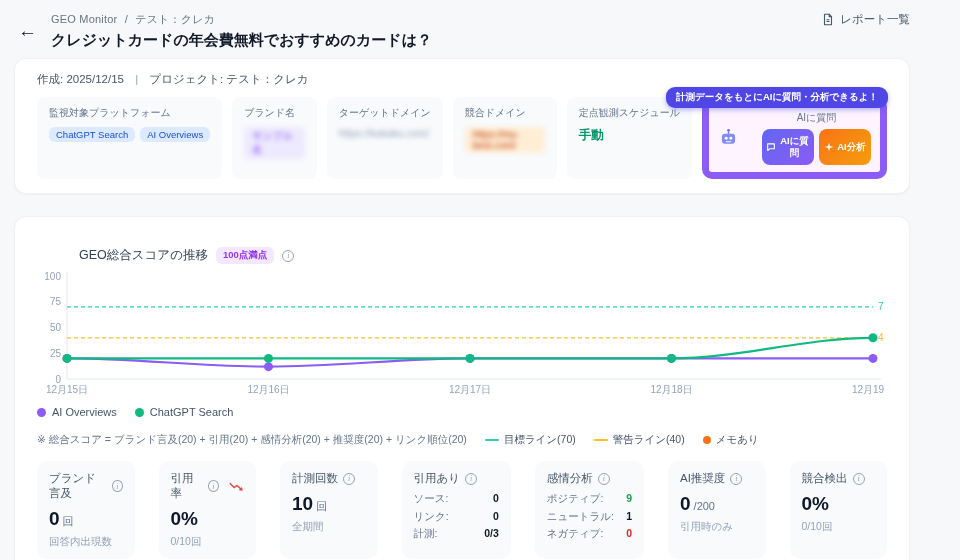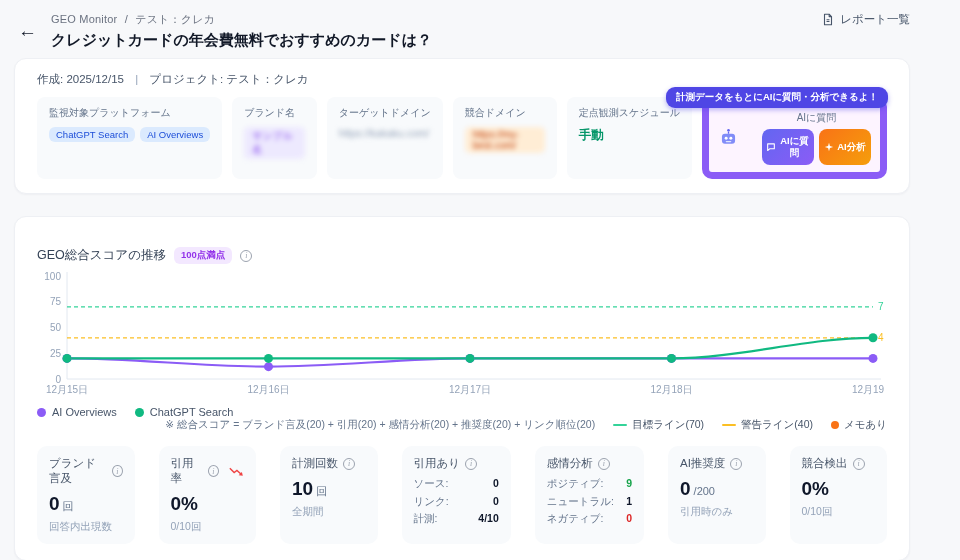--- a/index.html
+++ b/index.html
@@ -49,29 +49,29 @@
   .ai-btn { display:flex; align-items:center; justify-content:center; gap:3px; width:52px; min-height:36px; border:none; border-radius:8px; color:#fff; font-size:9.5px; font-weight:bold; line-height:1.25; cursor:pointer; padding:3px 4px; font-family:inherit; text-align:center; }
   .ai-btn.ask { background:linear-gradient(135deg,#6366f1,#8b5cf6); }
   .ai-btn.analyze { background:linear-gradient(135deg,#f97316,#f59e0b); }
   .ai-tooltip { position:absolute; top:-17px; right:-8px; background:#4f46e5; color:#fff; font-size:9.5px; font-weight:bold; padding:4px 10px; border-radius:9px; white-space:nowrap; box-shadow:0 2px 5px rgba(79,70,229,.4); z-index:5; }
 
   
   .trend-card { margin-top:22px; padding:17px 22px 16px; }
   .trend-title-row { display:flex; align-items:center; gap:8px; }
   .trend-title { font-size:15px; font-weight:bold; color:#1e293b; }
   .subtitle-row { display:flex; align-items:center; gap:8px; margin-top:13px; }
-  .subtitle { font-size:12.5px; color:#334155; }
+  .subtitle { font-size:12.5px; color:#334155;margin-left:42px; }
   .scale-badge { background:#f3e8ff; color:#9333ea; font-size:9.5px; font-weight:bold; padding:2px 7px; border-radius:6px; }
   .info-i { display:inline-flex; align-items:center; justify-content:center; width:12px; height:12px; border:1px solid #9ca3af; border-radius:50%; color:#9ca3af; font-size:8px; font-style:italic; font-family:"Liberation Serif",serif; }
   .chart-wrap { margin-top:8px; }
   svg.trend text.tick { font-size:10px; fill:#94a3b8; font-family:"Liberation Sans","DejaVu Sans",sans-serif; }
   .legend-row { display:flex; align-items:center; gap:18px; margin-top:4px; }
   .legend-item { display:flex; align-items:center; gap:6px; font-size:11px; color:#475569; }
   .dot { width:9px; height:9px; border-radius:50%; }
-  .note-row { display:flex; align-items:center; gap:18px; margin-top:0; font-size:10.5px; color:#64748b; flex-wrap:nowrap;justify-content:flex-end; }
+  .note-row { display:flex; align-items:center; gap:18px; margin-top:15px; font-size:10.5px; color:#64748b; flex-wrap:nowrap; }
   .note-text { white-space:nowrap; }
   .swatch { display:inline-block; width:14px; height:2.5px; border-radius:2px; }
   .mini-dot { display:inline-block; width:8px; height:8px; border-radius:50%; }
   .note-leg { display:flex; align-items:center; gap:5px; color:#475569; white-space:nowrap; }
 
   
   .stats-row { display:flex; gap:24px; margin-top:14px; }
   .stat-card { background:#f8fafc; border-radius:10px; padding:10px 12px; flex:1; min-height:84px; }
   .stat-card.wide { flex:1.16; }
   .stat-head { display:flex; align-items:center; gap:5px; font-size:11.5px; color:#475569; }
@@ -308,21 +308,21 @@
           <div class="kv">
               <span>ソース:</span>
               <b>0</b>
             </div>
           <div class="kv">
               <span>リンク:</span>
               <b>0</b>
             </div>
           <div class="kv">
               <span>計測:</span>
-              <b>4/10</b>
+              <b>0/3</b>
             </div>
         </div>
       </div>
 
       <div class="stat-card wide">
         <div class="stat-head">
             <span>感情分析</span>
             <span class="info-i">i</span>
           </div>
         <div class="kv-rows">

